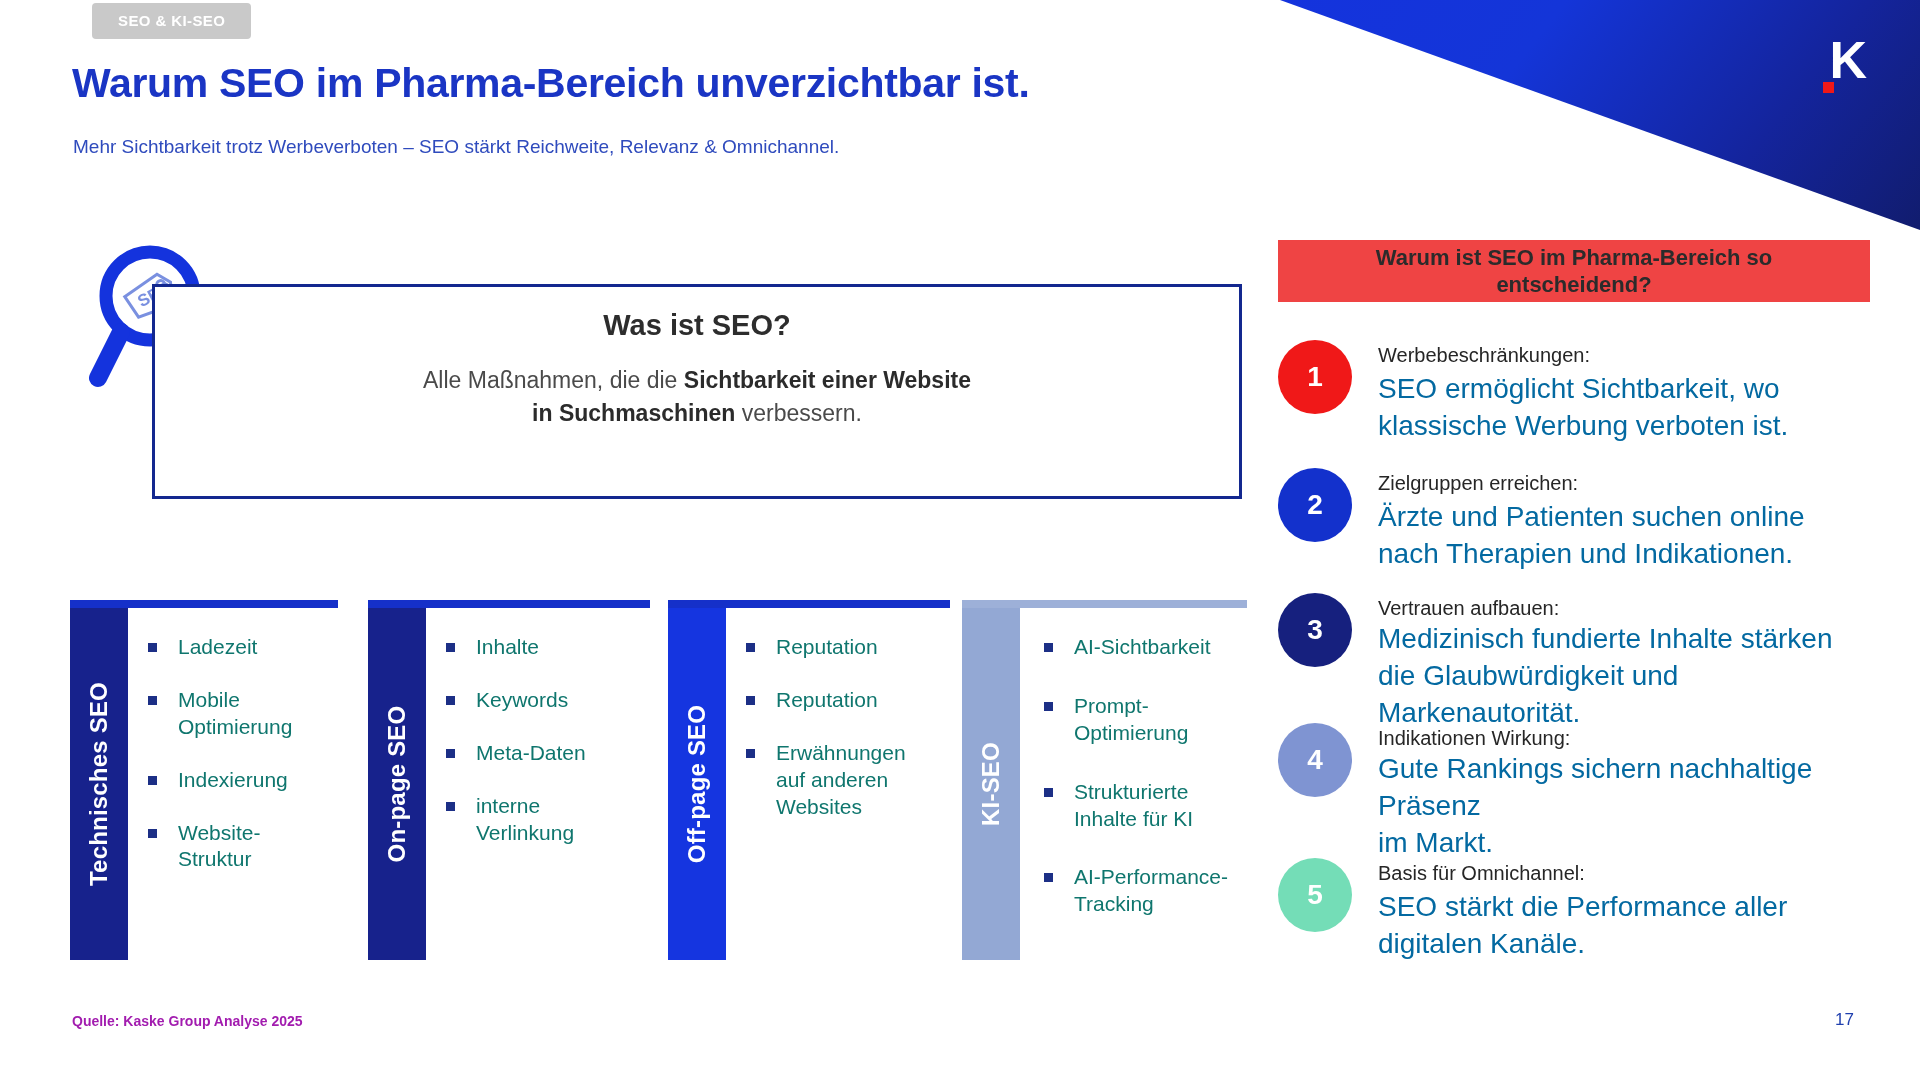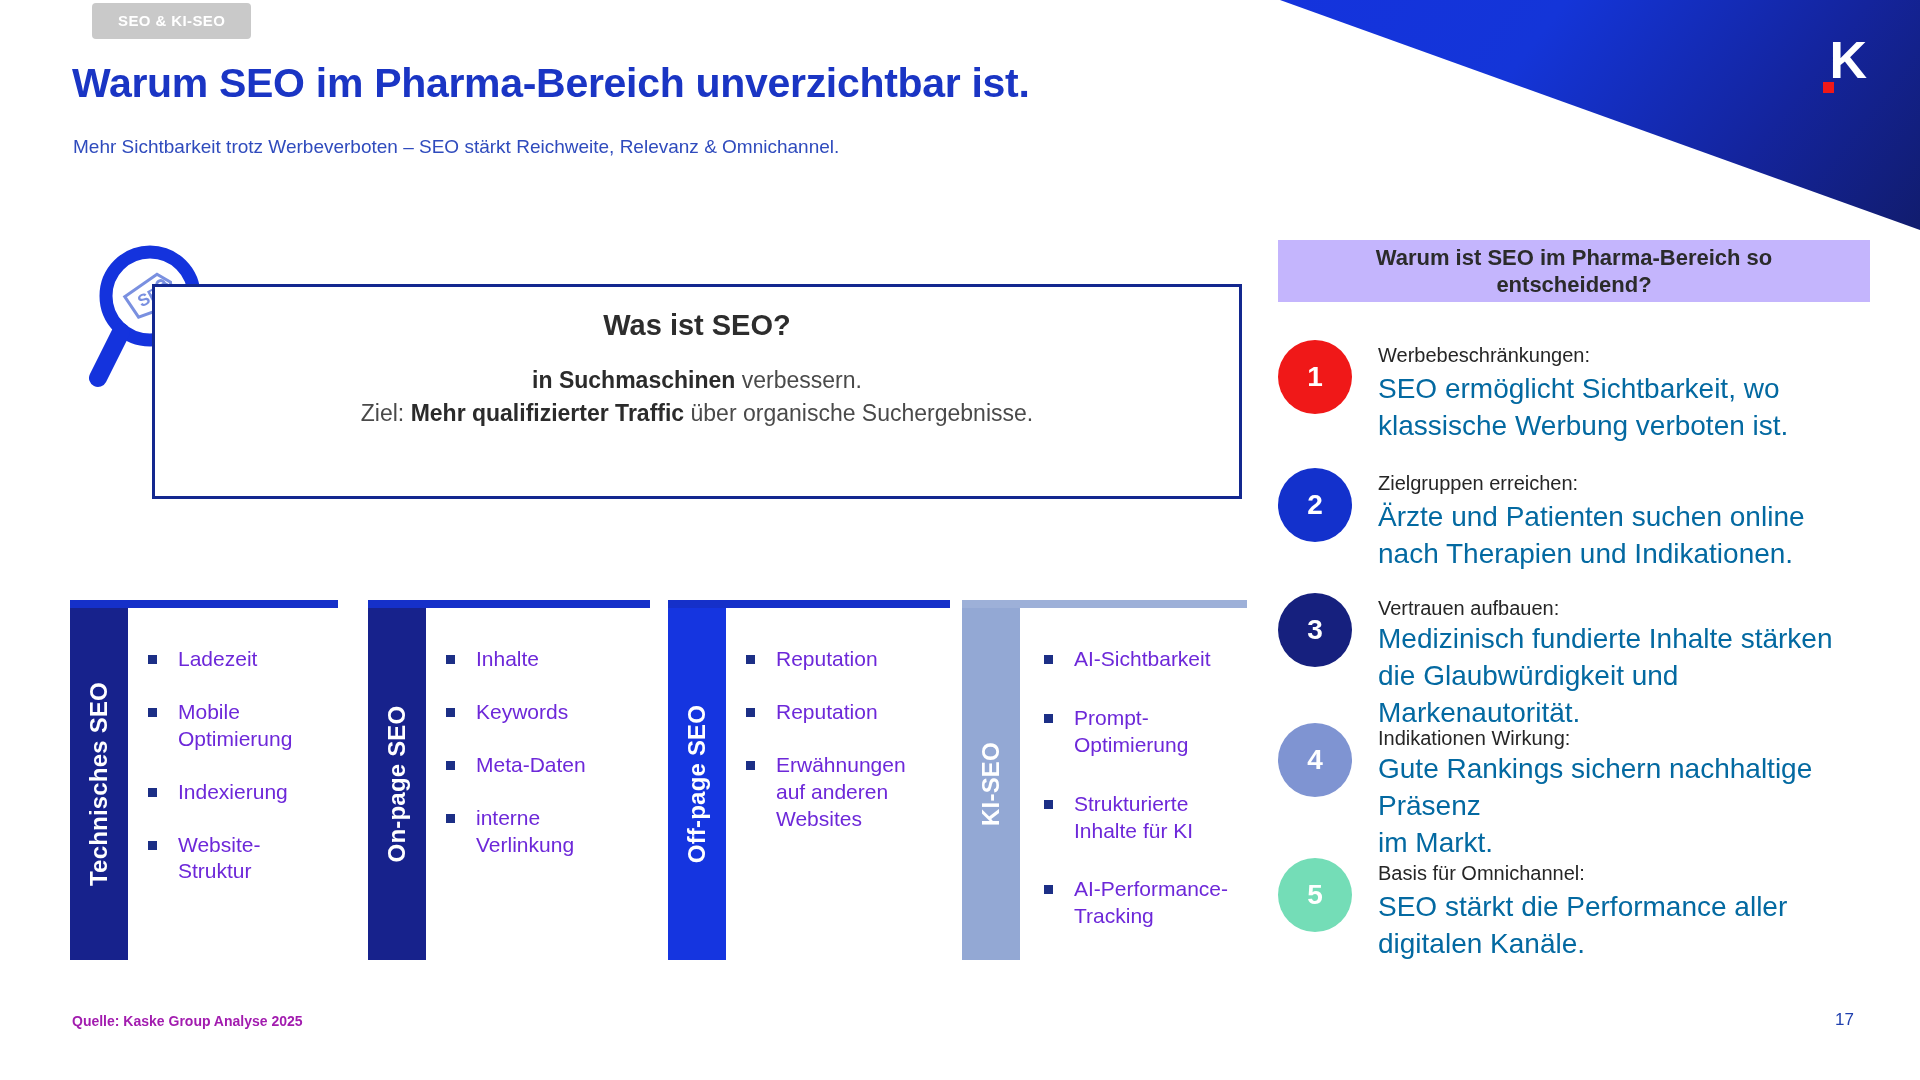--- a/index.html
+++ b/index.html
@@ -80,21 +80,21 @@
     position:absolute; left:50%; top:50%;
     transform:translate(-50%,-50%) rotate(-90deg);
     white-space:nowrap; color:#ffffff;
     font-size:24px; font-weight:bold; letter-spacing:.2px;
   }
   .pillar ul{
     position:absolute; left:78px; top:34px; right:0; list-style:none;
   }
   .pillar li{
     position:relative; padding-left:30px; margin-bottom:26px;
-    font-size:21px; color:#6d28d9; line-height:1.28;margin-top:12px;
+    font-size:21px; color:#0f766e; line-height:1.28;
   }
   .pillar li::before{
     content:""; position:absolute; left:0; top:9px;
     width:9px; height:9px; background:#1c2f86;
   }
 
   
   #pillar-technisches{ left:70px;  width:290px; }
   #pillar-technisches .topbar{ width:268px; background:#1530c9; }
   #pillar-technisches .spine{ background:#17228c; }
@@ -109,21 +109,21 @@
 
   #pillar-kiseo{ left:962px; width:295px; }
   #pillar-kiseo .topbar{ width:285px; background:#9db0d8; }
   #pillar-kiseo .spine{ background:#93a8d4; }
   #pillar-kiseo ul{ left:82px; }
   #pillar-kiseo li{ margin-bottom:32px; }
 
   
   #reasons-header{
     position:absolute; left:1278px; top:240px; width:592px; height:62px;
-    background:#c4b5fd; color:#2b2b2b;
+    background:#ef4444; color:#2b2b2b;
     font-size:22px; font-weight:bold; text-align:center;
     display:flex; align-items:center; justify-content:center;
     line-height:1.25; padding:0 26px;
   }
   .reason{
     position:absolute; left:1278px; width:600px;
     display:flex; align-items:flex-start;
   }
   .reason .badge{
     flex:0 0 auto; width:74px; height:74px; border-radius:50%;
@@ -180,24 +180,24 @@
       <path d="M38 48 L76 38 L86 50 L80 72 L44 72 Z" fill="none" stroke="#7a90e0" stroke-width="3"></path>
       <circle cx="76" cy="49" r="4" fill="none" stroke="#7a90e0" stroke-width="3"></circle>
       <text x="50" y="64" font-family="Liberation Sans, sans-serif" font-size="17" font-weight="bold" fill="#7a90e0" transform="rotate(-8 50 64)">SEO</text>
     </g>
   </svg>
 </div>
 
 <div id="definition-box">
   <div id="definition-title">Was ist SEO?</div>
   <div class="def-line">
+    <span>Alle Maßnahmen, die die </span><b>Sichtbarkeit einer Website</b>
+  </div>
+  <div class="def-line">
     <b>in Suchmaschinen</b><span> verbessern.</span>
-  </div>
-  <div class="def-line">
-    <span>Ziel: </span><b>Mehr qualifizierter Traffic</b><span> über organische Suchergebnisse.</span>
   </div>
 </div>
 
 <div class="pillar" id="pillar-technisches">
   <div class="topbar" style="background: rgb(21, 48, 201);"></div>
   <div class="spine" style="background: rgb(23, 34, 140);">
     <span>Technisches SEO</span>
   </div>
   <ul>
     <li style="white-space: pre-line;">Ladezeit</li>

